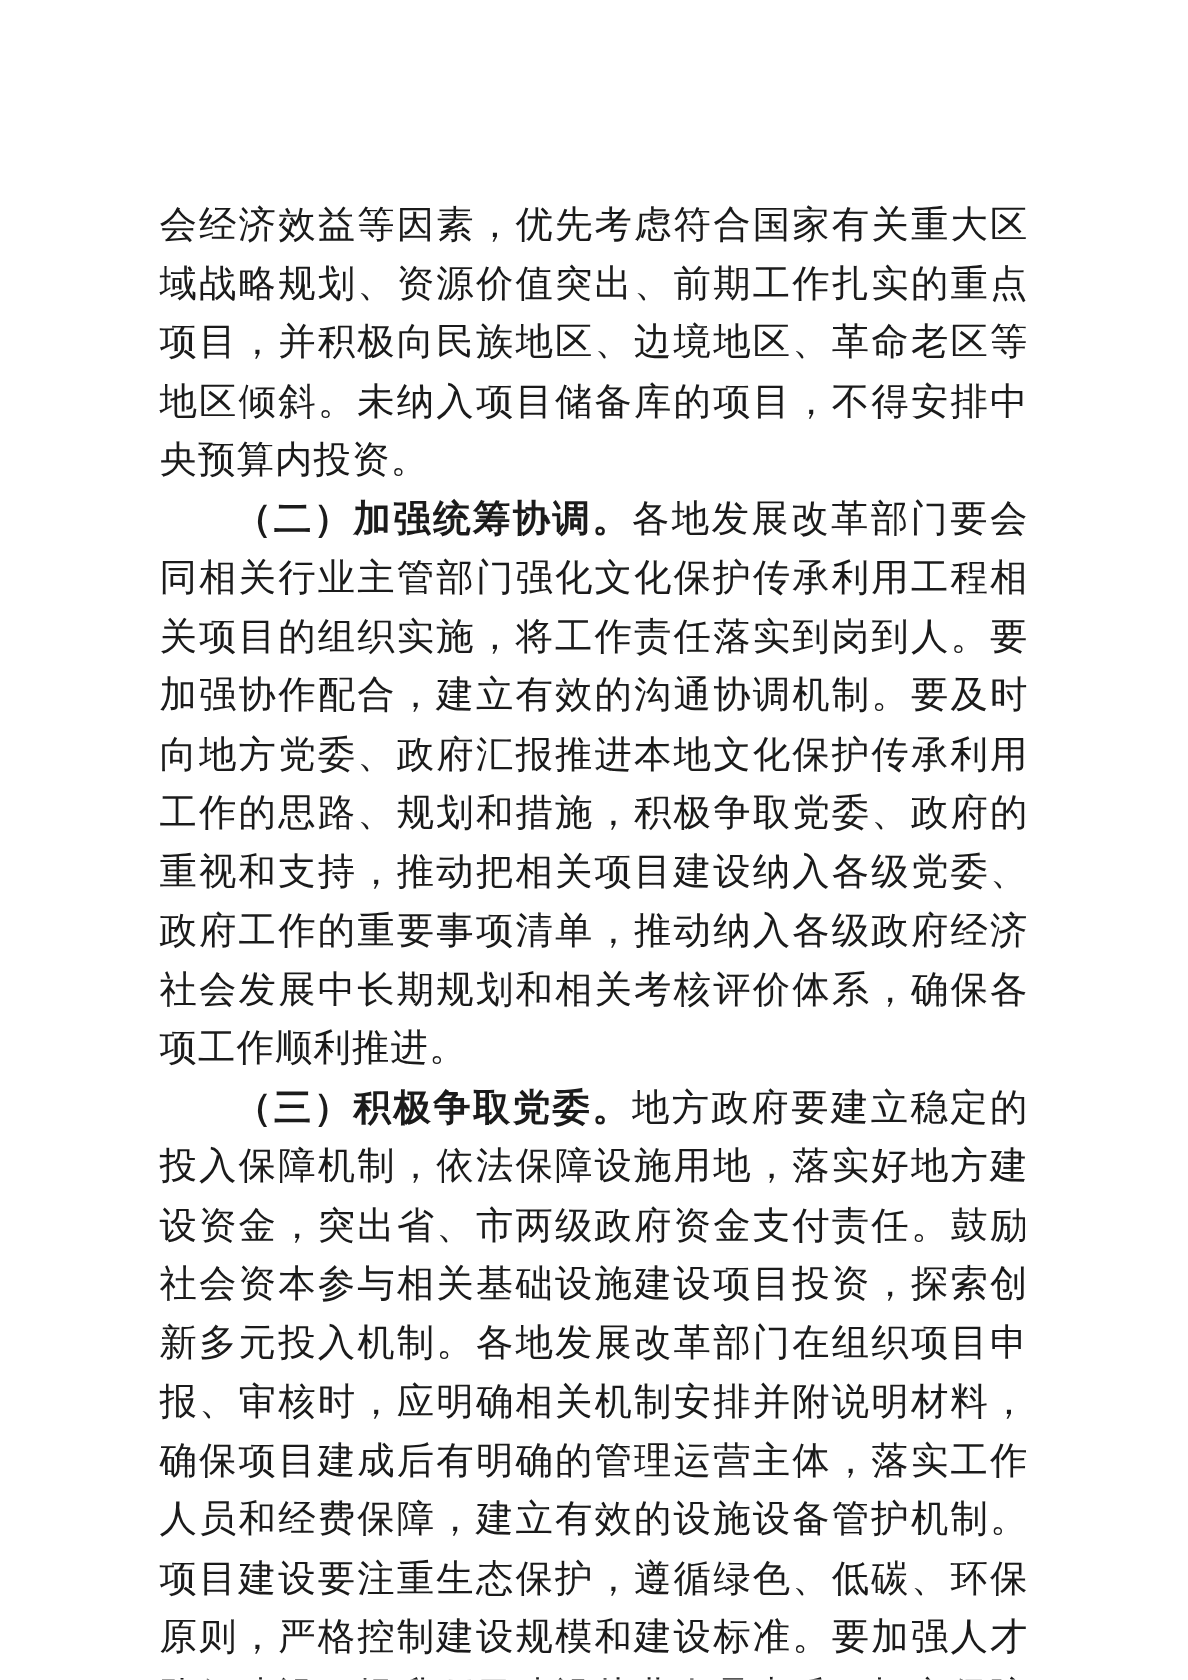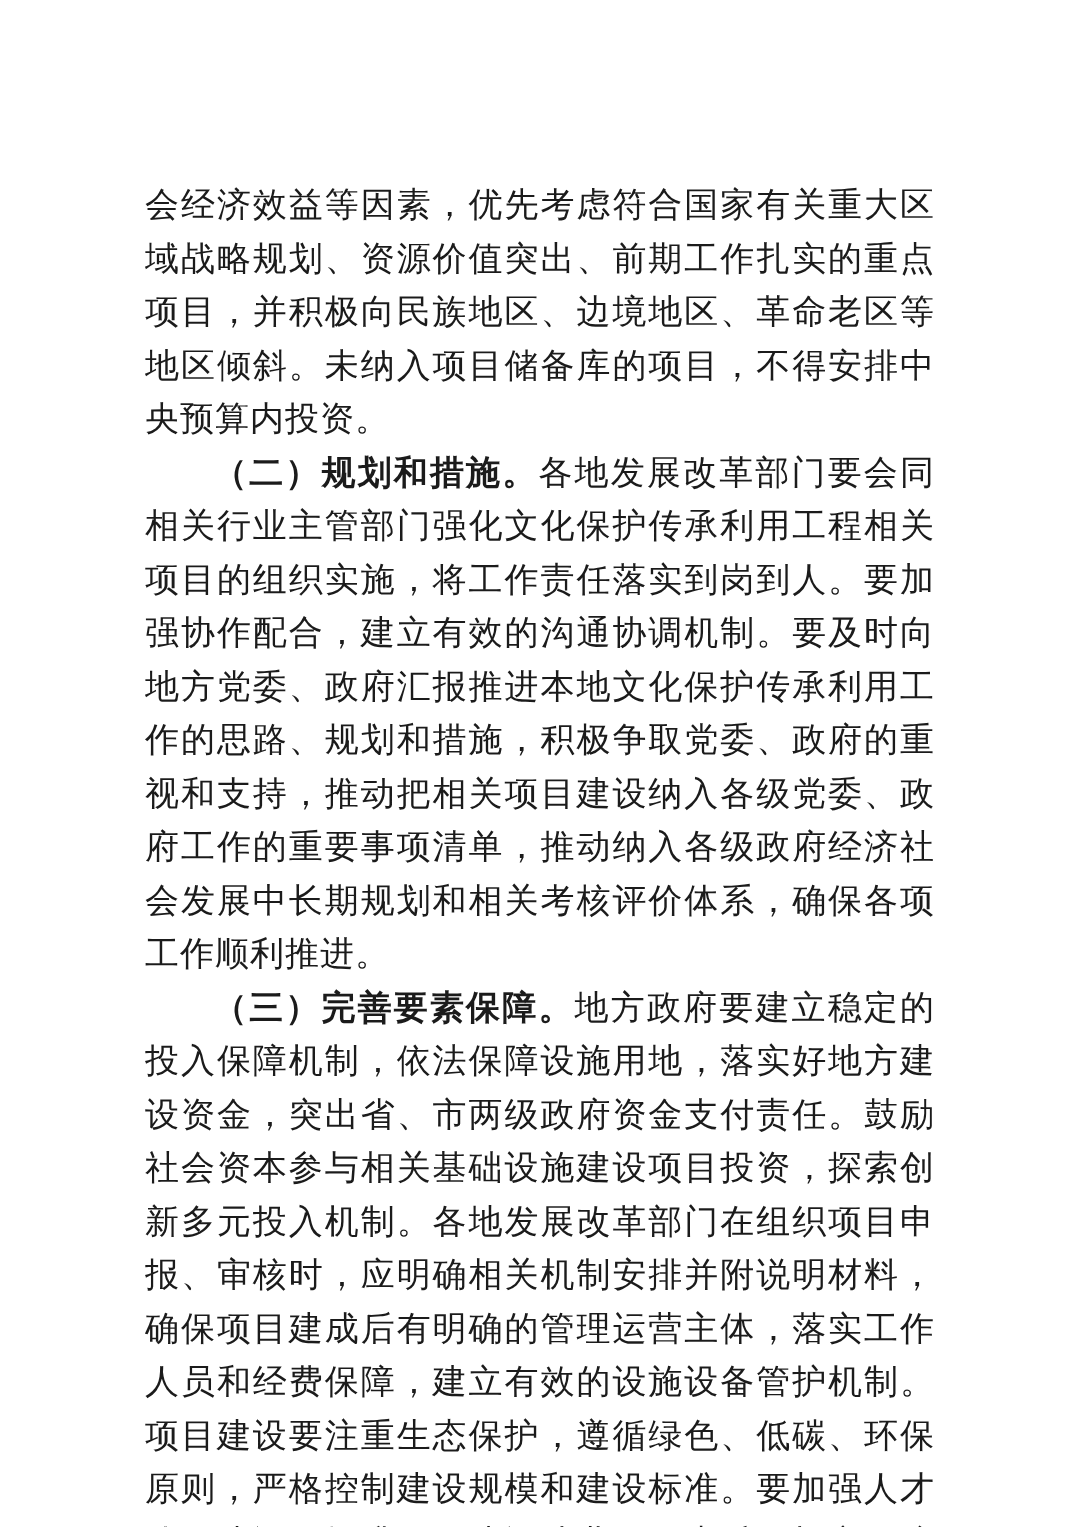--- a/index.html
+++ b/index.html
@@ -48,18 +48,18 @@
     line-height: 40px;
     color: #111111;
   }
 </style>
 </head>
 <body>
 
 <div class="page">
   <div class="text-block">
     <p><span>会经济效益等因素，优先考虑符合国家有关重大区域战略规划、资源价值突出、前期工作扎实的重点项目，并积极向民族地区、边境地区、革命老区等地区倾斜。未纳入项目储备库的项目，不得安排中央预算内投资。</span></p>
-    <p class="indented"><span class="lead">（二）规划和措施。</span><span>各地发展改革部门要会同相关行业主管部门强化文化保护传承利用工程相关项目的组织实施，将工作责任落实到岗到人。要加强协作配合，建立有效的沟通协调机制。要及时向地方党委、政府汇报推进本地文化保护传承利用工作的思路、规划和措施，积极争取党委、政府的重视和支持，推动把相关项目建设纳入各级党委、政府工作的重要事项清单，推动纳入各级政府经济社会发展中长期规划和相关考核评价体系，确保各项工作顺利推进。</span></p>
-    <p class="indented"><span class="lead">（三）完善要素保障。</span><span>地方政府要建立稳定的投入保障机制，依法保障设施用地，落实好地方建设资金，突出省、市两级政府资金支付责任。鼓励社会资本参与相关基础设施建设项目投资，探索创新多元投入机制。各地发展改革部门在组织项目申报、审核时，应明确相关机制安排并附说明材料，确保项目建成后有明确的管理运营主体，落实工作人员和经费保障，建立有效的设施设备管护机制。项目建设要注重生态保护，遵循绿色、低碳、环保原则，严格控制建设规模和建设标准。要加强人才队伍建设，提升项目建设从业人员素质，切实保障工程质量。</span></p>
+    <p class="indented"><span class="lead">（二）加强统筹协调。</span><span>各地发展改革部门要会同相关行业主管部门强化文化保护传承利用工程相关项目的组织实施，将工作责任落实到岗到人。要加强协作配合，建立有效的沟通协调机制。要及时向地方党委、政府汇报推进本地文化保护传承利用工作的思路、规划和措施，积极争取党委、政府的重视和支持，推动把相关项目建设纳入各级党委、政府工作的重要事项清单，推动纳入各级政府经济社会发展中长期规划和相关考核评价体系，确保各项工作顺利推进。</span></p>
+    <p class="indented"><span class="lead">（三）积极争取党委。</span><span>地方政府要建立稳定的投入保障机制，依法保障设施用地，落实好地方建设资金，突出省、市两级政府资金支付责任。鼓励社会资本参与相关基础设施建设项目投资，探索创新多元投入机制。各地发展改革部门在组织项目申报、审核时，应明确相关机制安排并附说明材料，确保项目建成后有明确的管理运营主体，落实工作人员和经费保障，建立有效的设施设备管护机制。项目建设要注重生态保护，遵循绿色、低碳、环保原则，严格控制建设规模和建设标准。要加强人才队伍建设，提升项目建设从业人员素质，切实保障工程质量。</span></p>
 
   </div>
 
 </div>
 
 </body></html>

